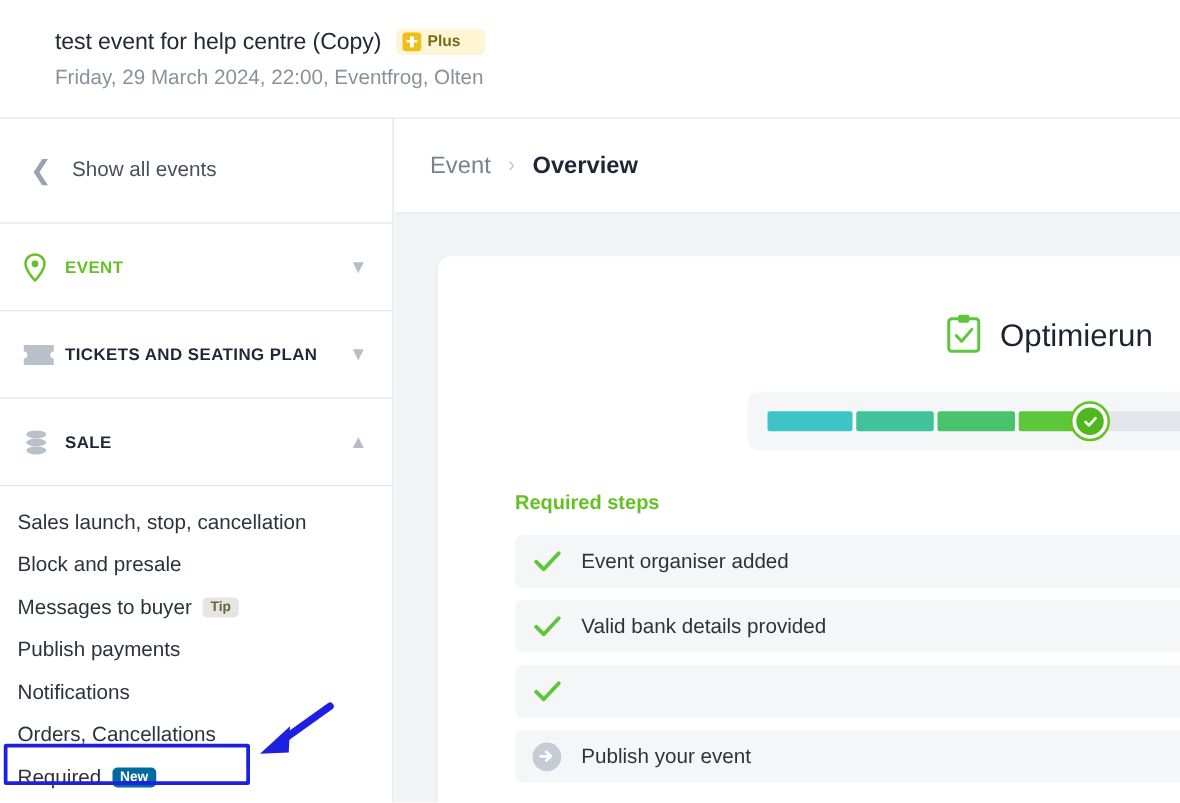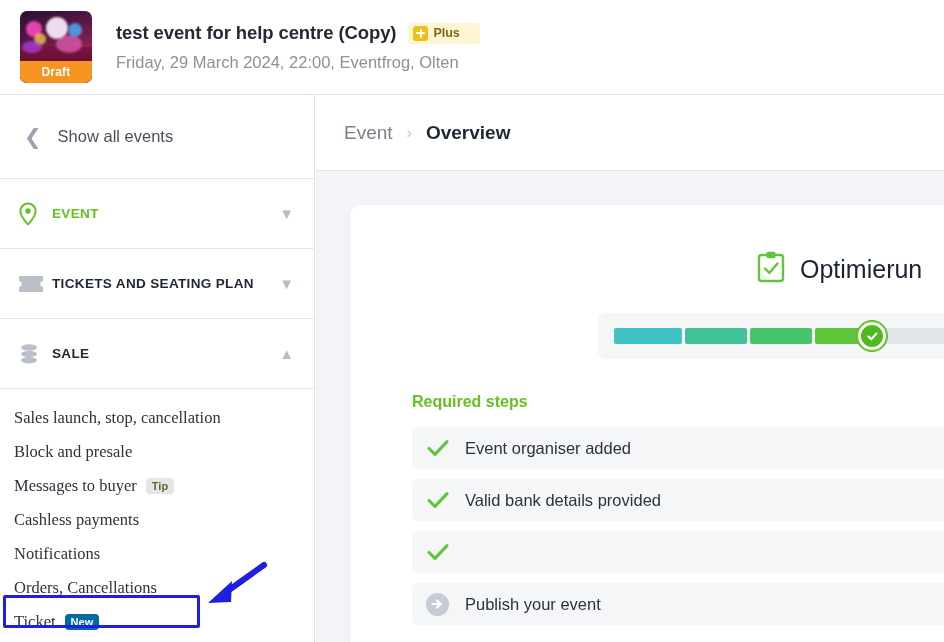--- a/index.html
+++ b/index.html
@@ -42,21 +42,21 @@
       linear-gradient(180deg,#7c1340 0%,#450b28 100%);
   }
   .draft-badge {
     position: absolute; left: 0; right: 0; bottom: 0; height: 22px;
     background: #f79321; color: #fff; font-size: 12px; font-weight: bold;
     display: flex; align-items: center; justify-content: center;
     letter-spacing: .2px;
   }
   .head-text { margin-left: 24px; }
   .head-line1 { display: flex; align-items: center; gap: 12px; }
-  .ev-title { font-size: 18.5px; font-weight: bold; color: #232a35; letter-spacing: -.1px; }
+  .ev-title { font-size: 18.5px; font-weight: normal; color: #232a35; letter-spacing: -.1px; }
   .plus-badge {
     display: inline-flex; align-items: center; gap: 5px;
     background: #fdf5d3; border-radius: 4px; padding: 3px 20px 3px 5px;
   }
   .plus-sq {
     width: 15px; height: 15px; border-radius: 3px; background: #eebf18;
     position: relative;
   }
   .plus-sq::before, .plus-sq::after {
     content:""; position: absolute; background: #fff; border-radius: 1px;
@@ -88,21 +88,21 @@
     color: #1e2733; text-transform: uppercase; line-height: 1.45;
   }
   .nav-group-label.green { color: #63c121; }
   .caret { color: #b6bdc6; font-size: 15px; line-height: 1; }
 
   .submenu { padding: 12px 0 0 0; }
   .sub-item {
     display: flex; align-items: center; gap: 9px;
     padding: 0 14px; height: 34px; cursor: pointer;
   }
-  .sub-label { font-size: 16.5px; color: #2c333d; white-space: nowrap; font-family: Liberation Serif, serif; }
+  .sub-label { font-size: 16.5px; color: #2c333d; white-space: nowrap; }
   .mini-badge {
     font-size: 11px; font-weight: bold; border-radius: 4px;
     padding: 2px 6px; line-height: 1.15;
   }
   .badge-tip { background: #e5e5e5; color: #6c6530; }
   .badge-new { background: #0369a1; color: #fff; }
 
   
   .hl-box {
     position: absolute; left: 3px; top: 500px; width: 197px; height: 33px;
@@ -166,32 +166,20 @@
     display: flex; align-items: center; justify-content: center; flex: 0 0 auto;
   }
   .chk-wrap { width: 23px; flex: 0 0 23px; display:flex; align-items:center; justify-content:center;}
 </style>
 </head>
 <body>
 
 <div id="app">
 
   <div class="topbar">
-    <div class="thumb-wrap">
-      <div class="thumb-photo">
-        <div class="crowd"></div>
-        <i class="g1"></i>
-          <i class="g2"></i>
-          <i class="g3"></i>
-        <i class="g4"></i>
-          <i class="g5"></i>
-          <i class="g6"></i>
-      </div>
-      <div class="draft-badge">Draft</div>
-    </div>
 
     <div class="head-text">
       <div class="head-line1">
         <div class="ev-title">test event for help centre (Copy)</div>
         <div class="plus-badge">
           <span class="plus-sq"></span>
           <span class="plus-label">Plus</span>
         </div>
       </div>
       <div class="ev-sub">Friday, 29 March 2024, 22:00, Eventfrog, Olten</div>
@@ -243,30 +231,30 @@
         <span class="sub-label">Sales launch, stop, cancellation</span>
       </div>
       <div class="sub-item">
         <span class="sub-label">Block and presale</span>
       </div>
       <div class="sub-item">
         <span class="sub-label">Messages to buyer</span>
         <span class="mini-badge badge-tip">Tip</span>
       </div>
       <div class="sub-item">
-        <span class="sub-label">Cashless payments</span>
+        <span class="sub-label">Publish payments</span>
       </div>
       <div class="sub-item">
         <span class="sub-label">Notifications</span>
       </div>
       <div class="sub-item">
         <span class="sub-label">Orders, Cancellations</span>
       </div>
       <div class="sub-item">
-        <span class="sub-label">Ticket</span>
+        <span class="sub-label">Required</span>
         <span class="mini-badge badge-new">New</span>
       </div>
     </div>
 
     <div class="hl-box"></div>
     <svg class="arrow-annot" width="70" height="52" viewBox="0 0 70 52">
       <path d="M66 4 L24 34" stroke="#1f1fe0" stroke-width="6" stroke-linecap="round" fill="none"></path>
       <path d="M10 42 L34 20 L33 41 Z" fill="#1f1fe0"></path>
     </svg>
   </div>

